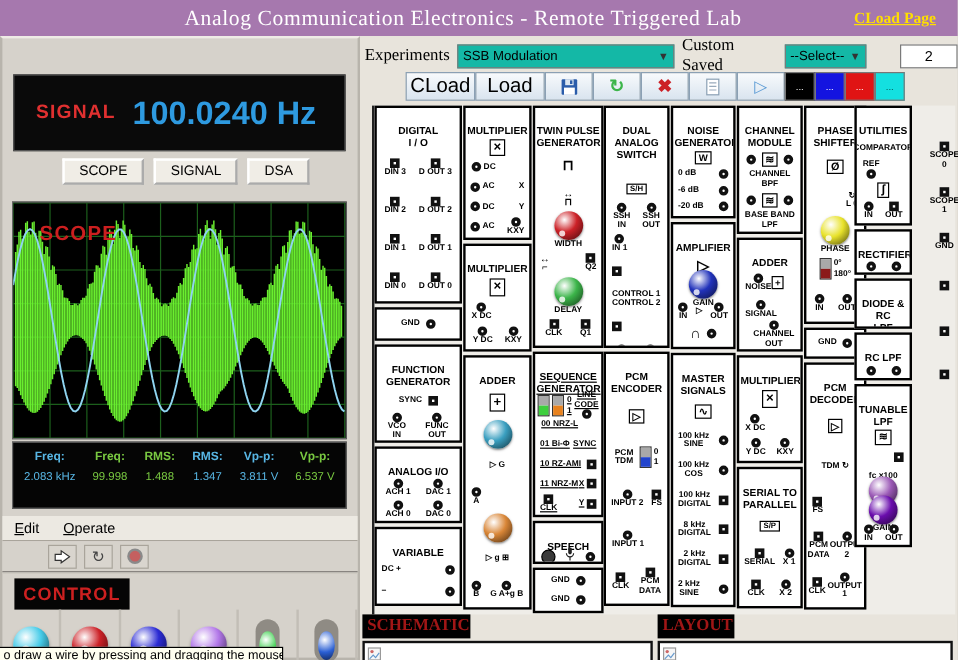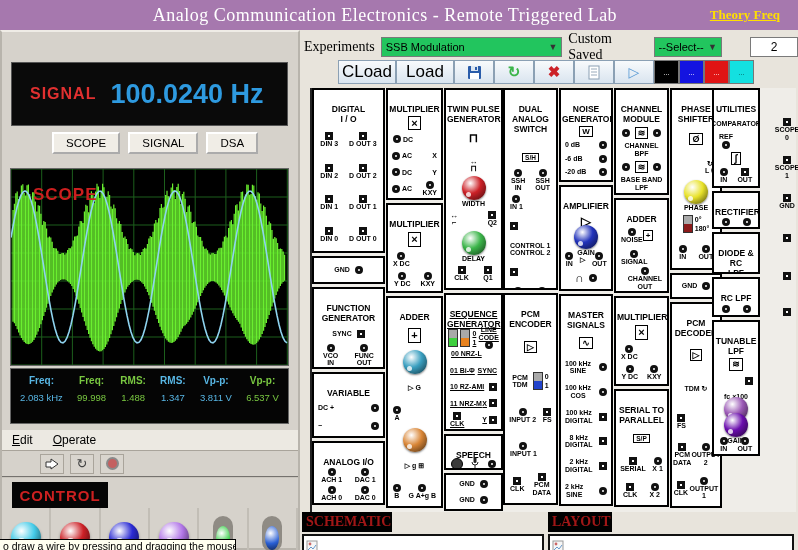--- a/index.html
+++ b/index.html
@@ -52,21 +52,21 @@
     background:rgba(255,255,255,.85);}
   .slider{width:20px;height:36px;border-radius:10px;background:#8f8b84;position:relative;cursor:pointer;}
   .slider i{position:absolute;left:3px;top:10px;width:14px;height:24px;border-radius:50%;}
   .tooltip{position:absolute;left:-4px;top:507px;width:238px;height:15px;background:#fffff0;
     border:1px solid #000;font-size:10.5px;padding-left:4px;overflow:hidden;white-space:nowrap;}
   
   .rpanel{position:absolute;left:300px;top:30px;width:498px;height:520px;background:#e8e4dc;}
   .exprow{position:absolute;left:0;top:6px;width:498px;height:22px;display:flex;
     align-items:center;gap:6px;}
   .serif-label{font-family:"Liberation Serif",serif;font-size:14px;}
-  .fake-select{background:#22c55e;border:1px solid #7a7a7a;height:20px;display:flex;
+  .fake-select{background:#14b8a6;border:1px solid #7a7a7a;height:20px;display:flex;
     align-items:center;font-size:11px;padding:0 4px;justify-content:space-between;cursor:pointer;}
   .fake-select .arr{font-size:9px;color:#333;margin-left:4px;}
   .numbox{background:#fff;border:1px solid #7a7a7a;width:48px;height:20px;font-size:12px;
     text-align:center;font-family:"Liberation Sans",sans-serif;}
   .rtoolbar{position:absolute;left:38px;top:30px;height:24px;display:flex;}
   .rbtn{background:linear-gradient(#f8fafc,#d9e4ef);border:1px solid #8ba0b4;font-size:17px;
     width:58px;height:24px;cursor:pointer;font-family:"Liberation Sans",sans-serif;}
   .ribtn{background:linear-gradient(#f8fafc,#d9e4ef);border:1px solid #8ba0b4;width:40px;
     height:24px;display:flex;align-items:center;justify-content:center;cursor:pointer;}
   .swatch{width:25px;height:24px;border:1px solid #777;font-size:8px;line-height:24px;
@@ -101,21 +101,21 @@
   .blkTab{position:absolute;background:#000;display:flex;align-items:center;padding:0 4px;
     height:20px;}
   .blkTab span{color:#a01616;font-family:"Liberation Serif",serif;font-weight:bold;font-size:14px;}
   .imgbox{position:absolute;height:40px;background:#fff;border:2px solid #111;padding:2px;}
 </style>
 </head>
 <body>
 
 <div class="hdr">
   <div class="hdr-title">Analog Communication Electronics - Remote Triggered Lab</div>
-  <div class="hdr-link">Theory Freq</div>
+  <div class="hdr-link">CLoad Page</div>
 </div>
 
 <div class="lpanel">
   <div class="sigbox">
     <span class="sig-label">SIGNAL</span>
     <span class="sig-value">100.0240 Hz</span>
   </div>
   <div class="btnrow">
     <button class="lbtn">SCOPE</button>
     <button class="lbtn">SIGNAL</button>
@@ -347,59 +347,59 @@
               <span class="plabel">VCO
 IN</span>
             </span>
             <span class="cell v">
               <span class="pc"></span>
               <span class="plabel">FUNC
 OUT</span>
             </span>
           </div>
         </div>
+        <div class="module" style="height: 64px;">
+          <div class="mtitle">ANALOG I/O</div>
+          <div class="mrow" style="justify-content: space-around;">
+            <span class="cell v">
+              <span class="pc"></span>
+              <span class="plabel">ACH 1</span>
+            </span>
+            <span class="cell v">
+              <span class="pc"></span>
+              <span class="plabel">DAC 1</span>
+            </span>
+          </div>
+          <div class="mrow" style="justify-content: space-around;">
+            <span class="cell v">
+              <span class="pc"></span>
+              <span class="plabel">ACH 0</span>
+            </span>
+            <span class="cell v">
+              <span class="pc"></span>
+              <span class="plabel">DAC 0</span>
+            </span>
+          </div>
+        </div>
         <div class="module" style="height: 66px;">
           <div class="mtitle">VARIABLE</div>
           <div class="mrow" style="justify-content: space-between; padding-left: 3px; padding-right: 3px;">
             <span class="cell">
               <span class="plabel" style="font-size: 7px;">DC  +</span>
             </span>
             <span class="cell v">
               <span class="pc"></span>
             </span>
           </div>
           <div class="mrow" style="justify-content: space-between; padding-left: 3px; padding-right: 3px;">
             <span class="cell">
               <span class="plabel" style="font-size: 7px;">−</span>
             </span>
             <span class="cell v">
               <span class="pc"></span>
-            </span>
-          </div>
-        </div>
-        <div class="module" style="height: 64px;">
-          <div class="mtitle">ANALOG I/O</div>
-          <div class="mrow" style="justify-content: space-around;">
-            <span class="cell v">
-              <span class="pc"></span>
-              <span class="plabel">ACH 1</span>
-            </span>
-            <span class="cell v">
-              <span class="pc"></span>
-              <span class="plabel">DAC 1</span>
-            </span>
-          </div>
-          <div class="mrow" style="justify-content: space-around;">
-            <span class="cell v">
-              <span class="pc"></span>
-              <span class="plabel">ACH 0</span>
-            </span>
-            <span class="cell v">
-              <span class="pc"></span>
-              <span class="plabel">DAC 0</span>
             </span>
           </div>
         </div>
       </div>
       <div class="bcol" style="left: 74px; width: 57px;">
         <div class="module" style="height: 112px;">
           <div class="mtitle">MULTIPLIER</div>
           <div class="mrow" style="justify-content: center; gap: 5px;">
             <span class="cell">
               <span class="iconbox" style="font-size: 11px;">×</span>

